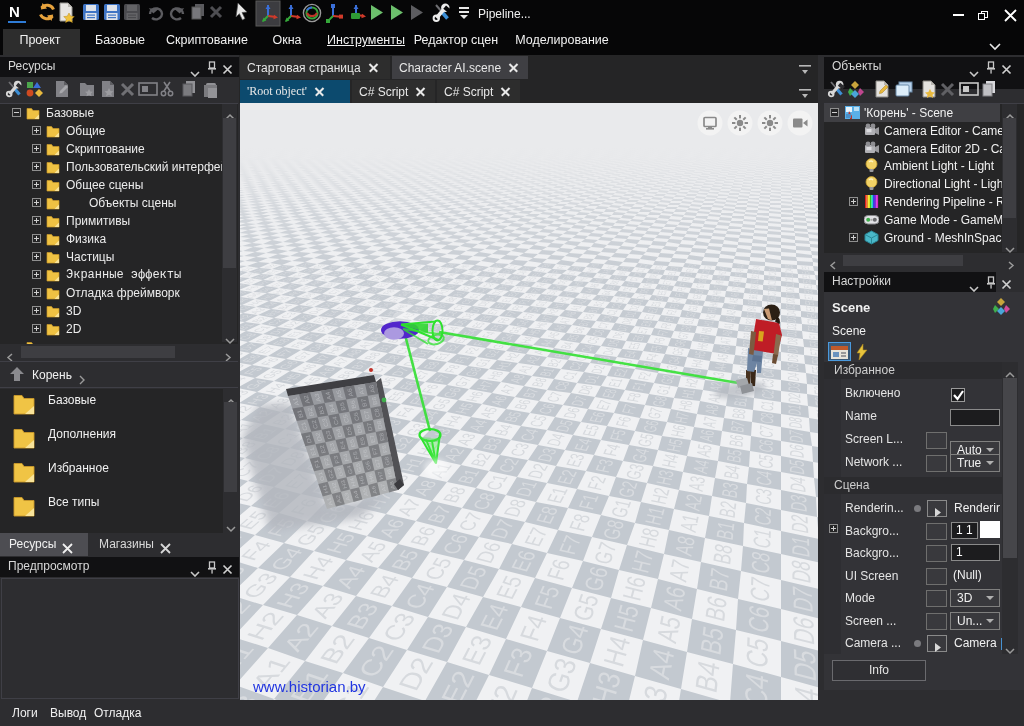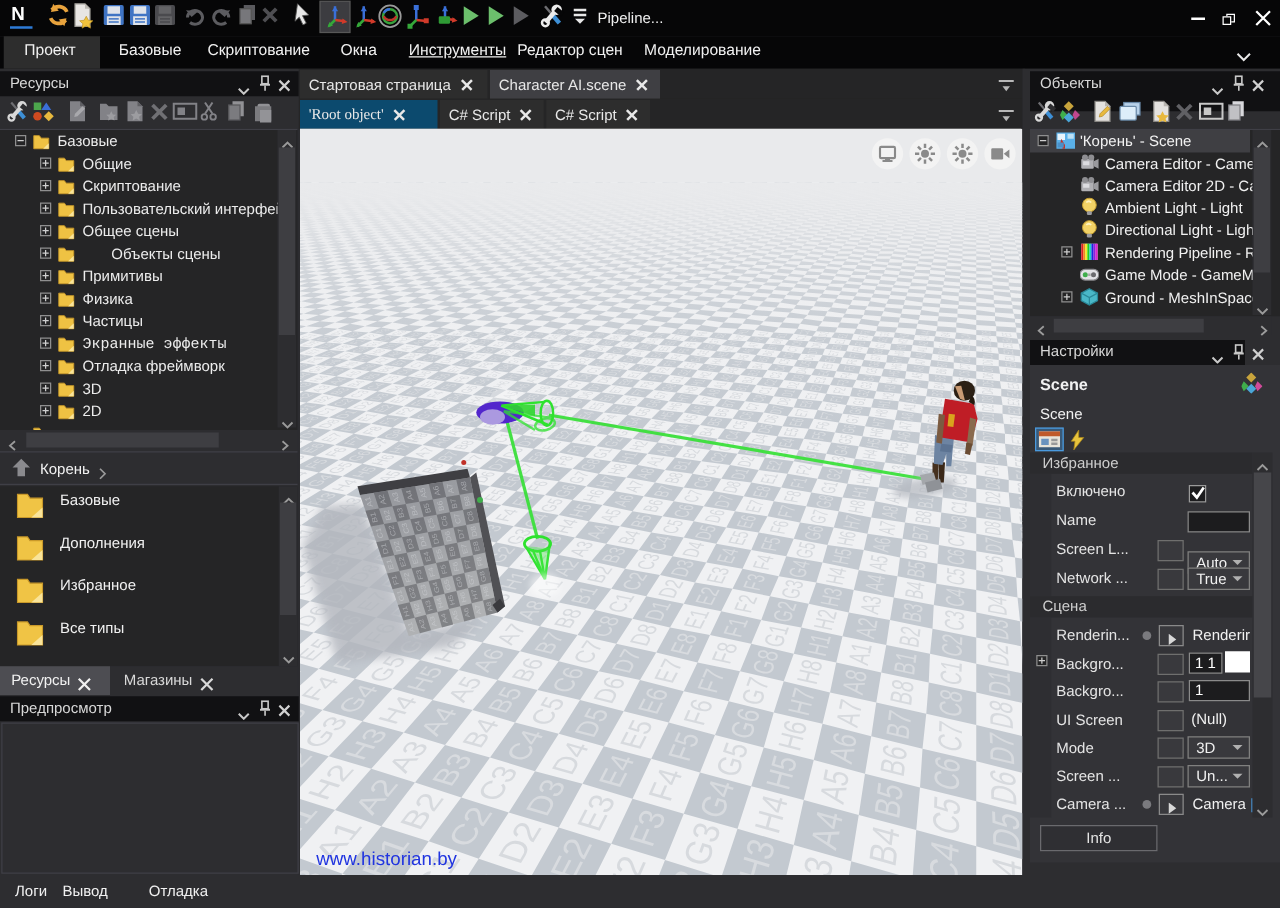--- a/index.html
+++ b/index.html
@@ -1776,12 +1776,12 @@
       <path d="M1 6l4-4 4 4" stroke="#9a9a9a" stroke-width="1.5" fill="none"></path>
     </svg></div>
 <div class="abs" style="left:1005px;top:641px;"><svg width="10" height="8" viewBox="0 0 10 8" style="">
       <path d="M1 2l4 4 4-4" stroke="#9a9a9a" stroke-width="1.5" fill="none"></path>
     </svg></div>
 <div class="abs scroll-thumb" style="left:1003px;top:378px;width:14px;height:180px;background:#46464a;"></div>
 <div class="abs" style="left:832px;top:660px;width:94px;height:21px;background:#2f2f33;border:1px solid #6a6a6e;color:#e4e4e4;font-size:12px;text-align:center;line-height:19px;">Info</div>
 <div class="abs" style="left:0;top:700px;width:1024px;height:26px;background:#2d2d30;"></div>
 <div class="abs txt" style="left:12px;top:706px;">Логи</div>
 <div class="abs txt" style="left:50px;top:706px;">Вывод</div>
-<div class="abs txt" style="left:94px;top:706px;margin-left:25px;">Отладка</div>
+<div class="abs txt" style="left:94px;top:706px;">Отладка</div>
 </body></html>

